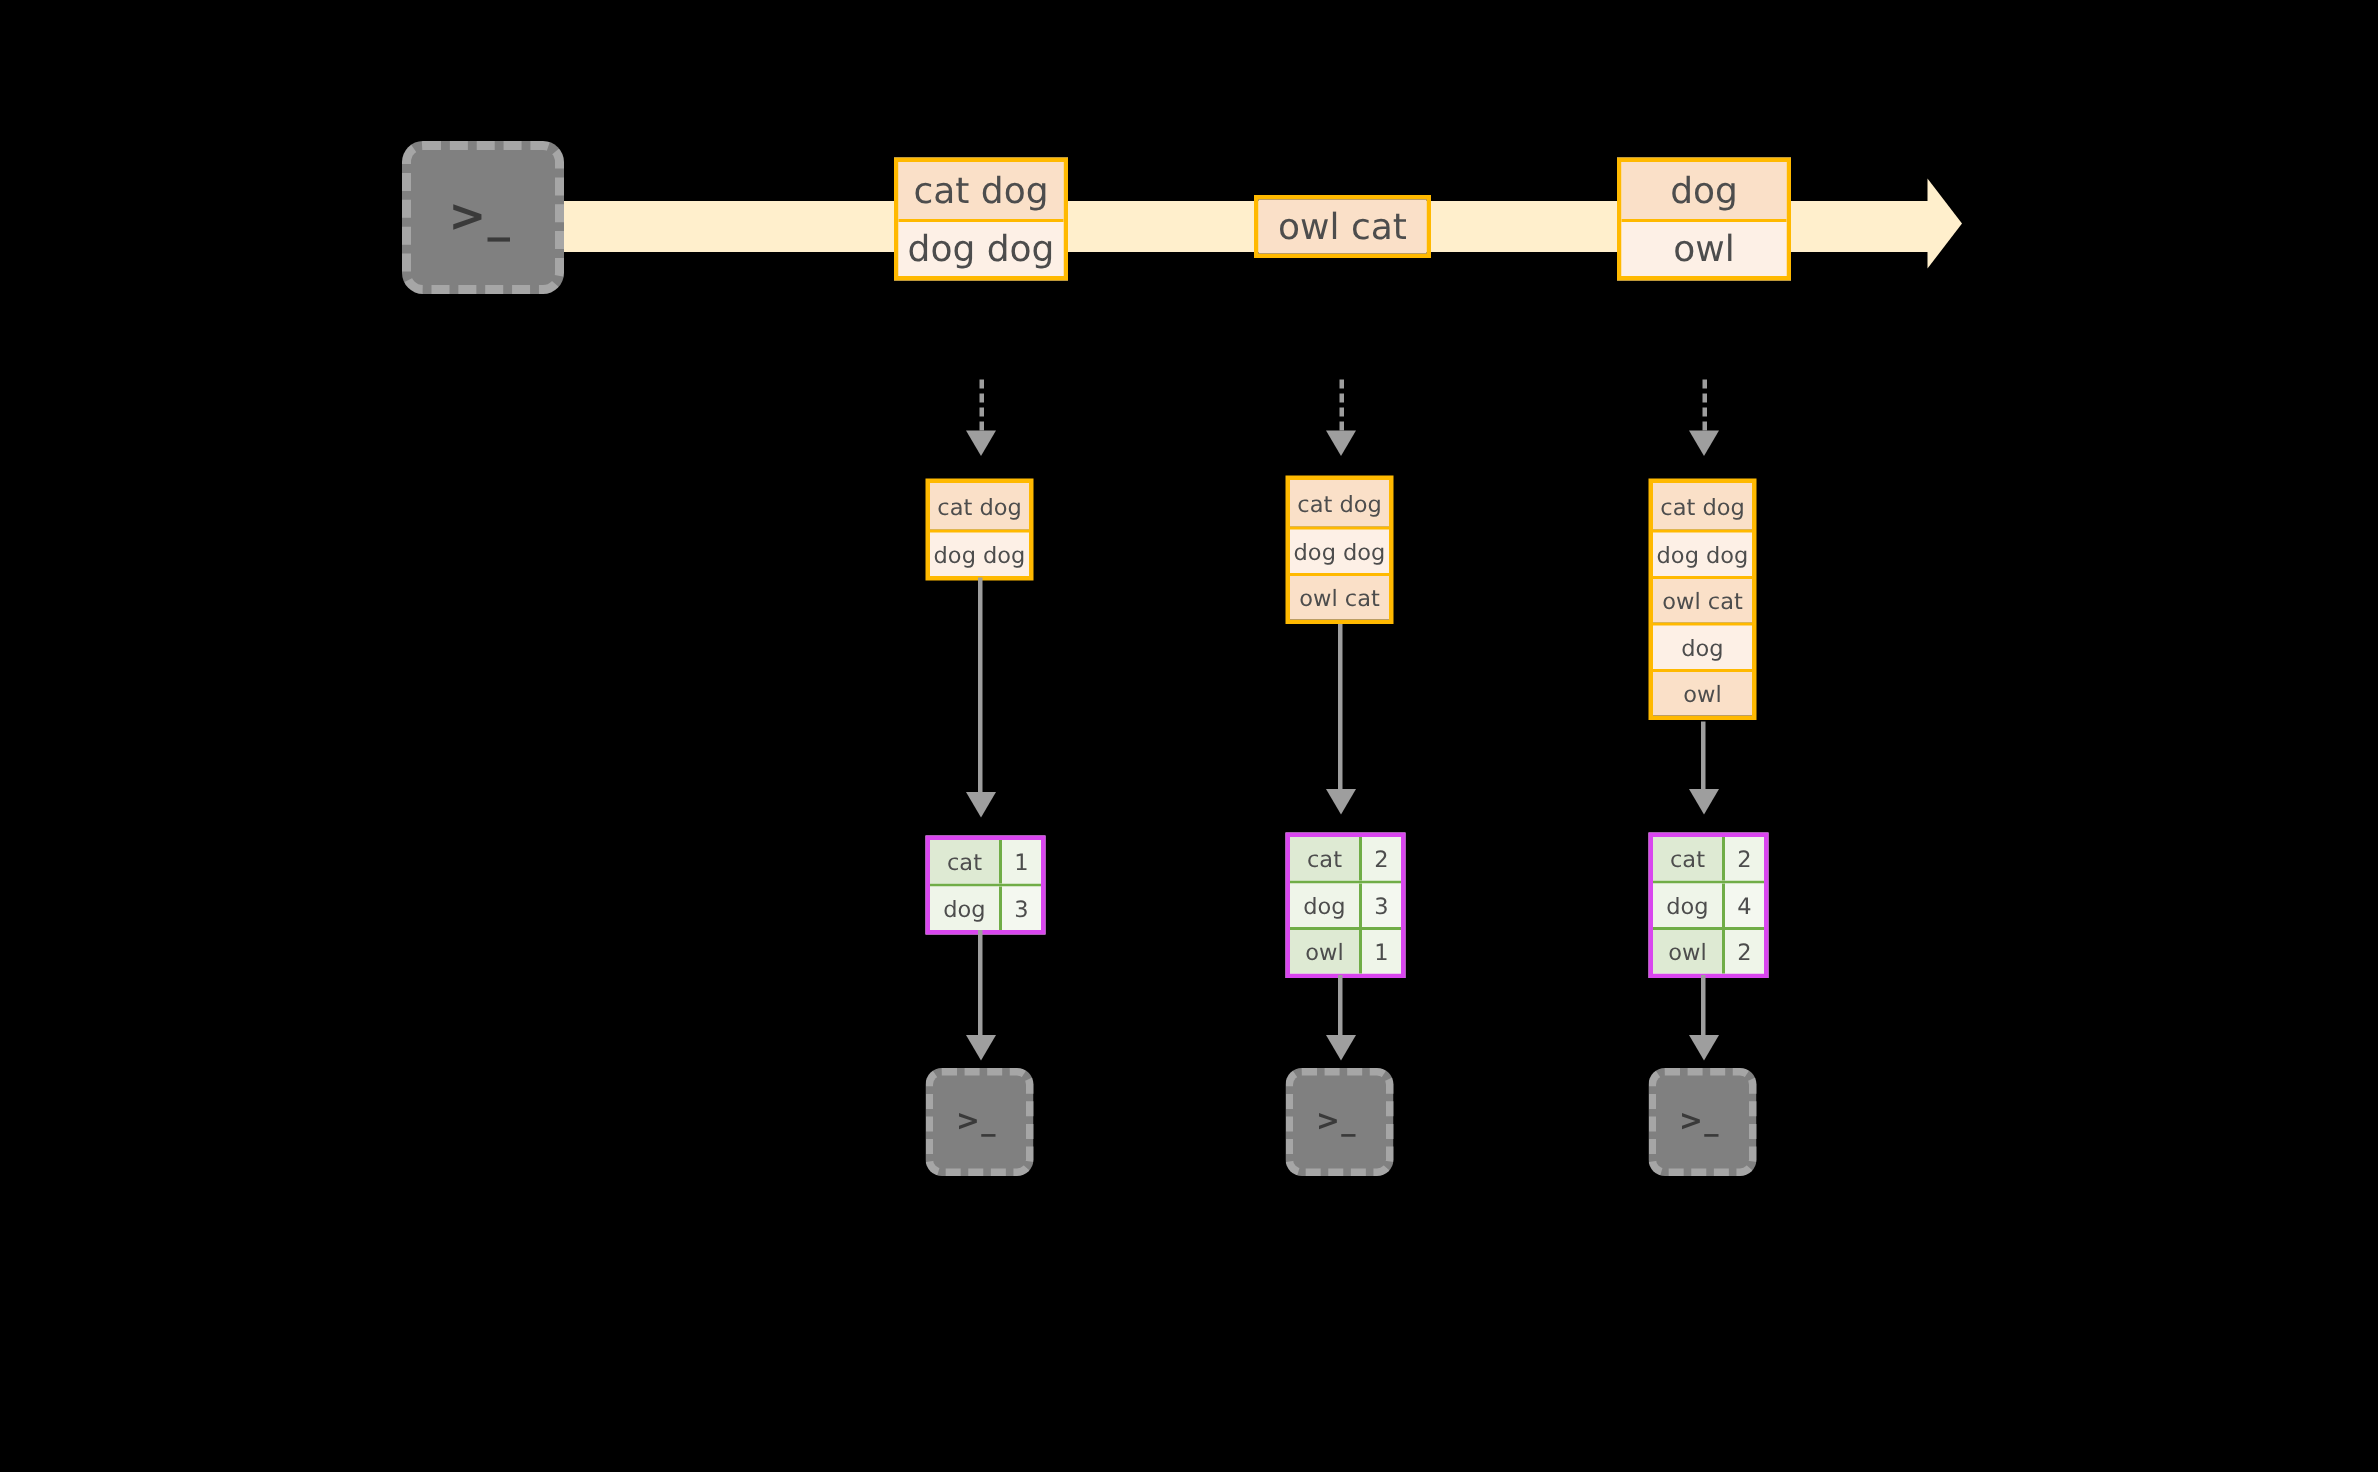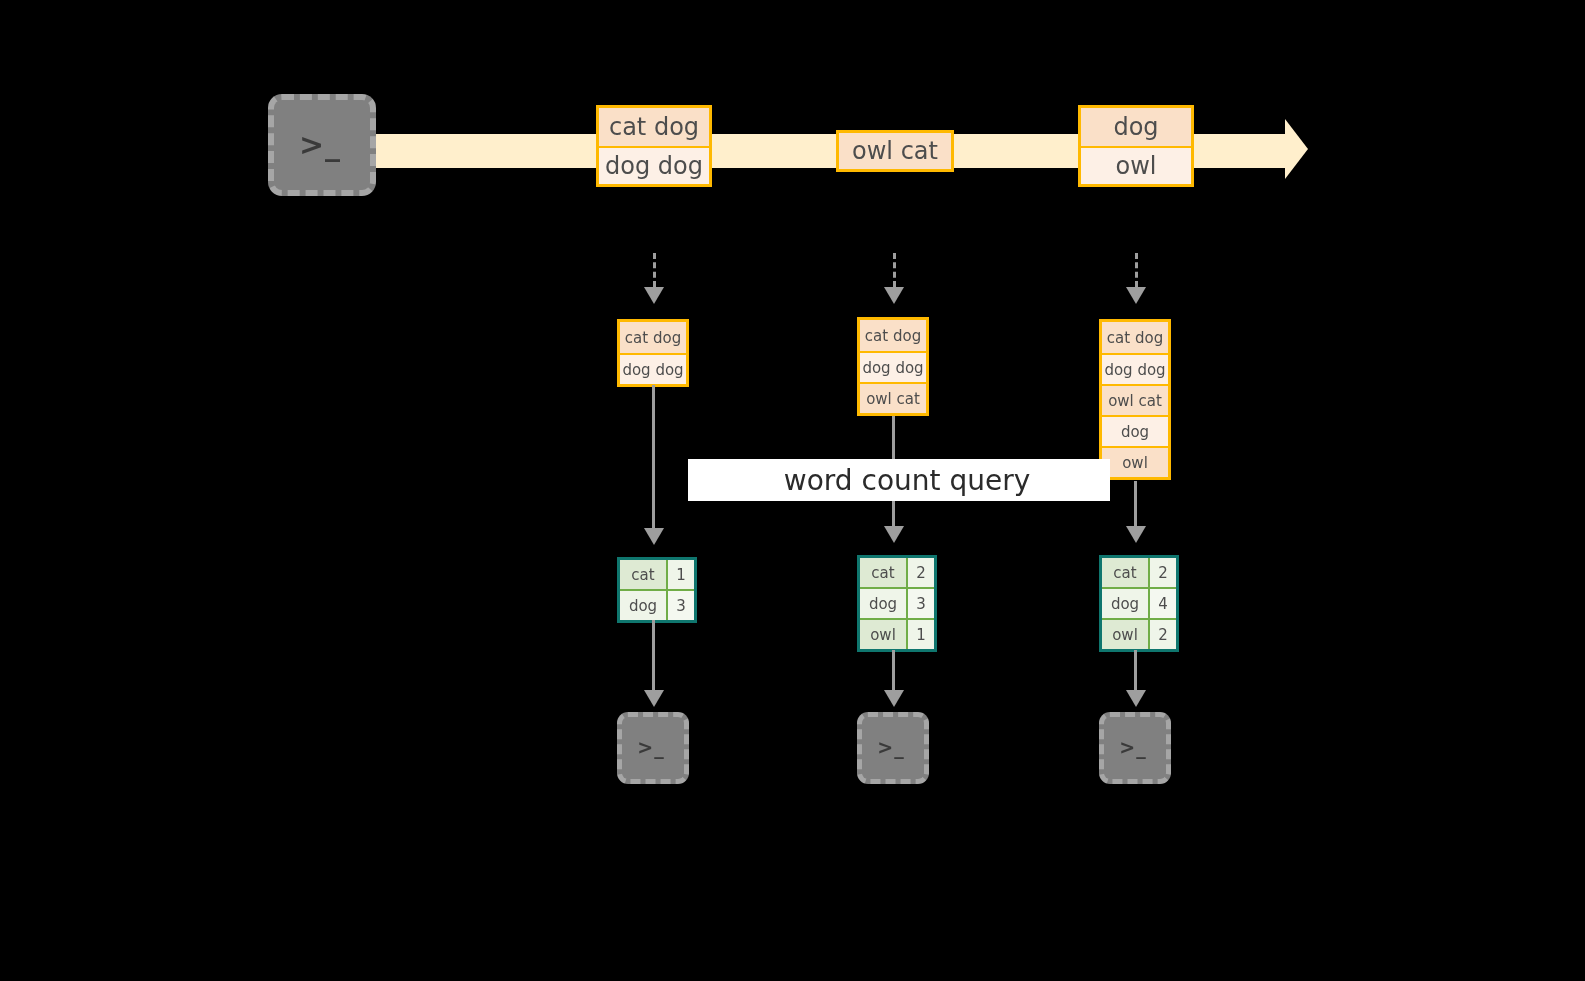--- a/index.html
+++ b/index.html
@@ -117,21 +117,21 @@
     color: #4D4D4D;
     white-space: nowrap;
   }
   .stack .row.dark { background: #FAE0C8; }
   .stack .row.light { background: #FDF0E6; }
   .stack .row + .row { border-top: 2px solid #FFB900; }
 
   
   .result {
     position: absolute;
-    border: 3px solid #0f766e;
+    border: 3px solid #d946ef;
     background: #F1F6EC;
   }
   .result .trow { display: flex; }
   .result .trow + .trow { border-top: 2px solid #70AD47; }
   .result .cell {
     display: flex;
     align-items: center;
     justify-content: center;
     height: 29px;
     font-size: 15px;
@@ -277,17 +277,14 @@
     </div>
   </div>
 
   <div class="solidline" style="left:1134px; top:650px; height:42px;"></div>
   <div class="arrowhead-down" style="left:1126px; top:690px;"></div>
 
   <div class="terminal small" style="left:1099px; top:712px;">
     <span class="prompt">&gt;_</span>
   </div>
 
-  <div class="query-banner">
-    <span class="label">word count query</span>
-  </div>
 
 </div>
 
 </body></html>

